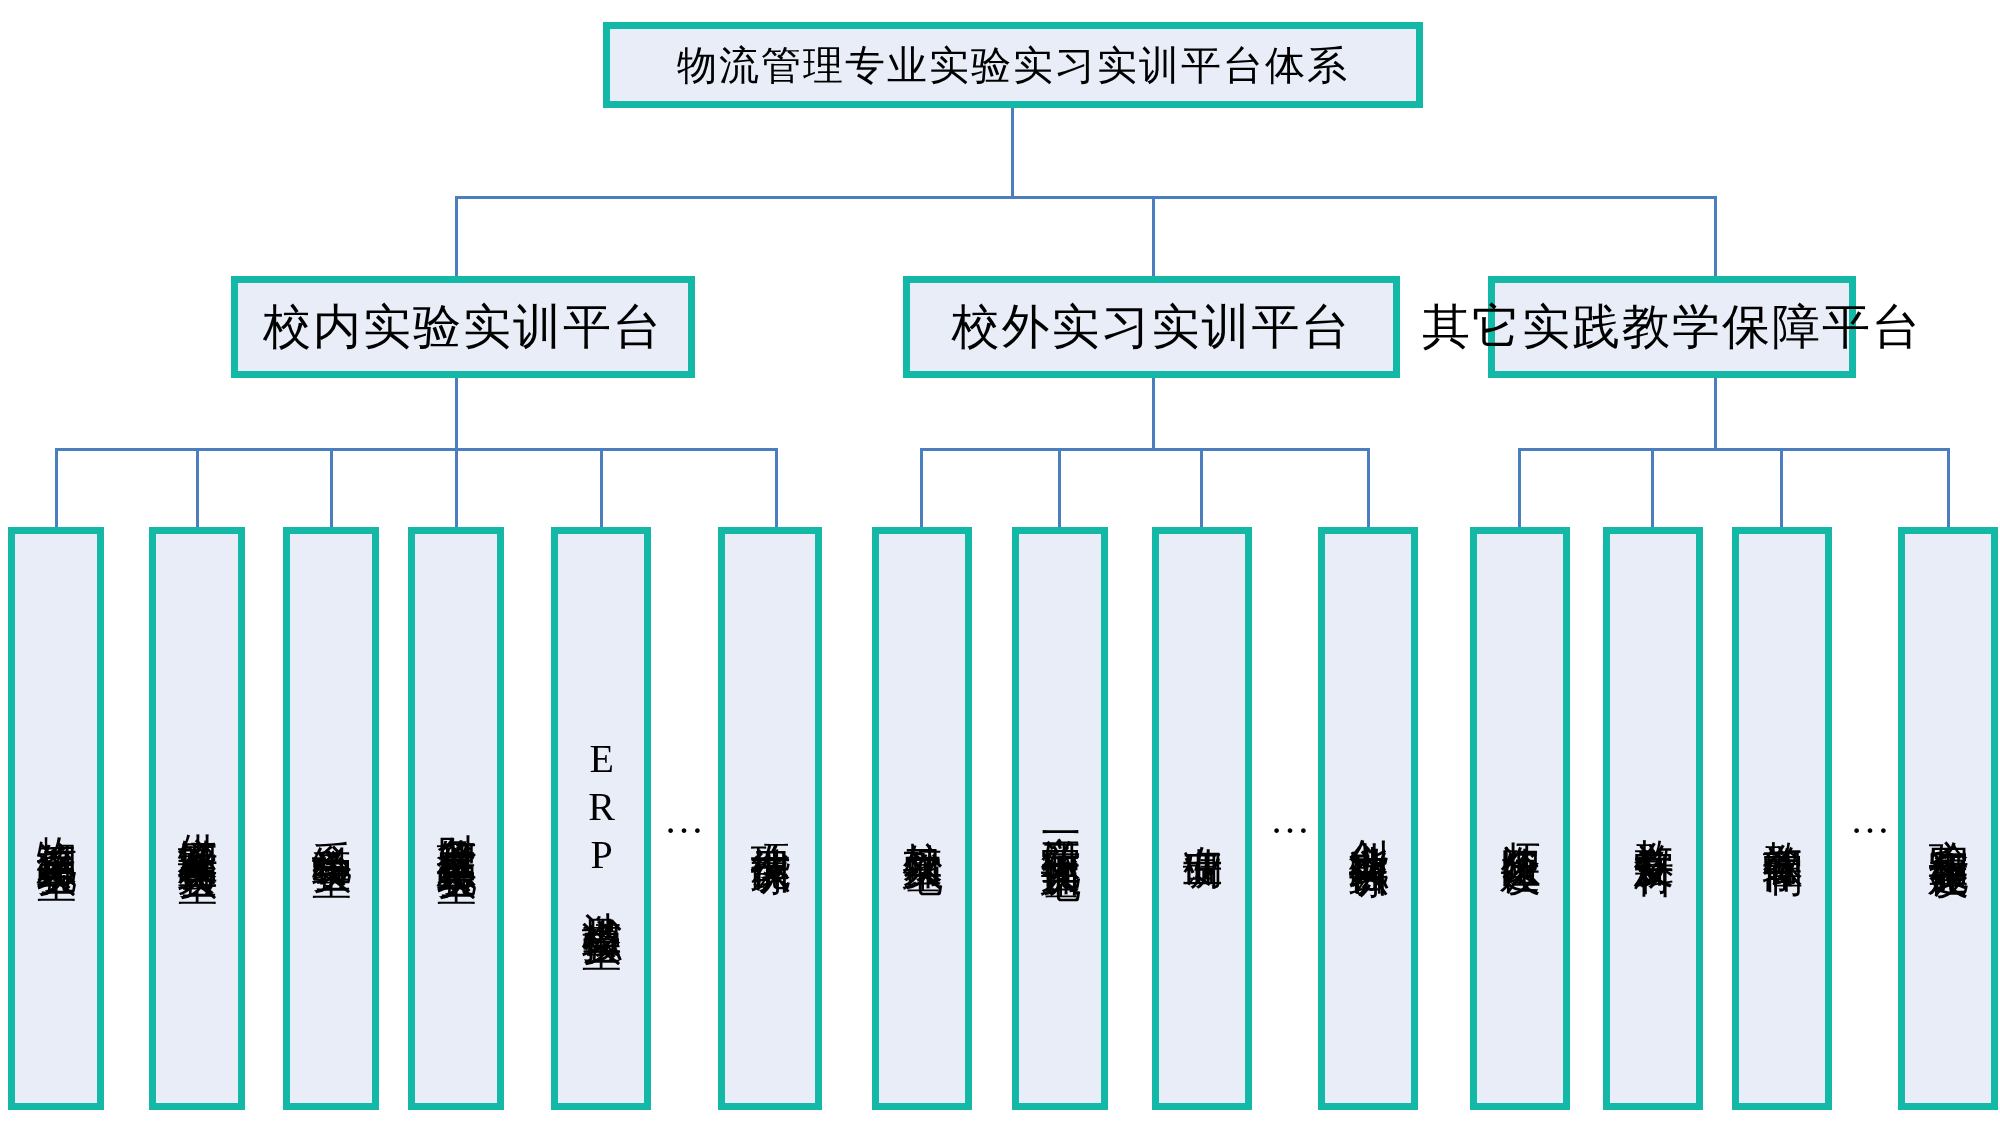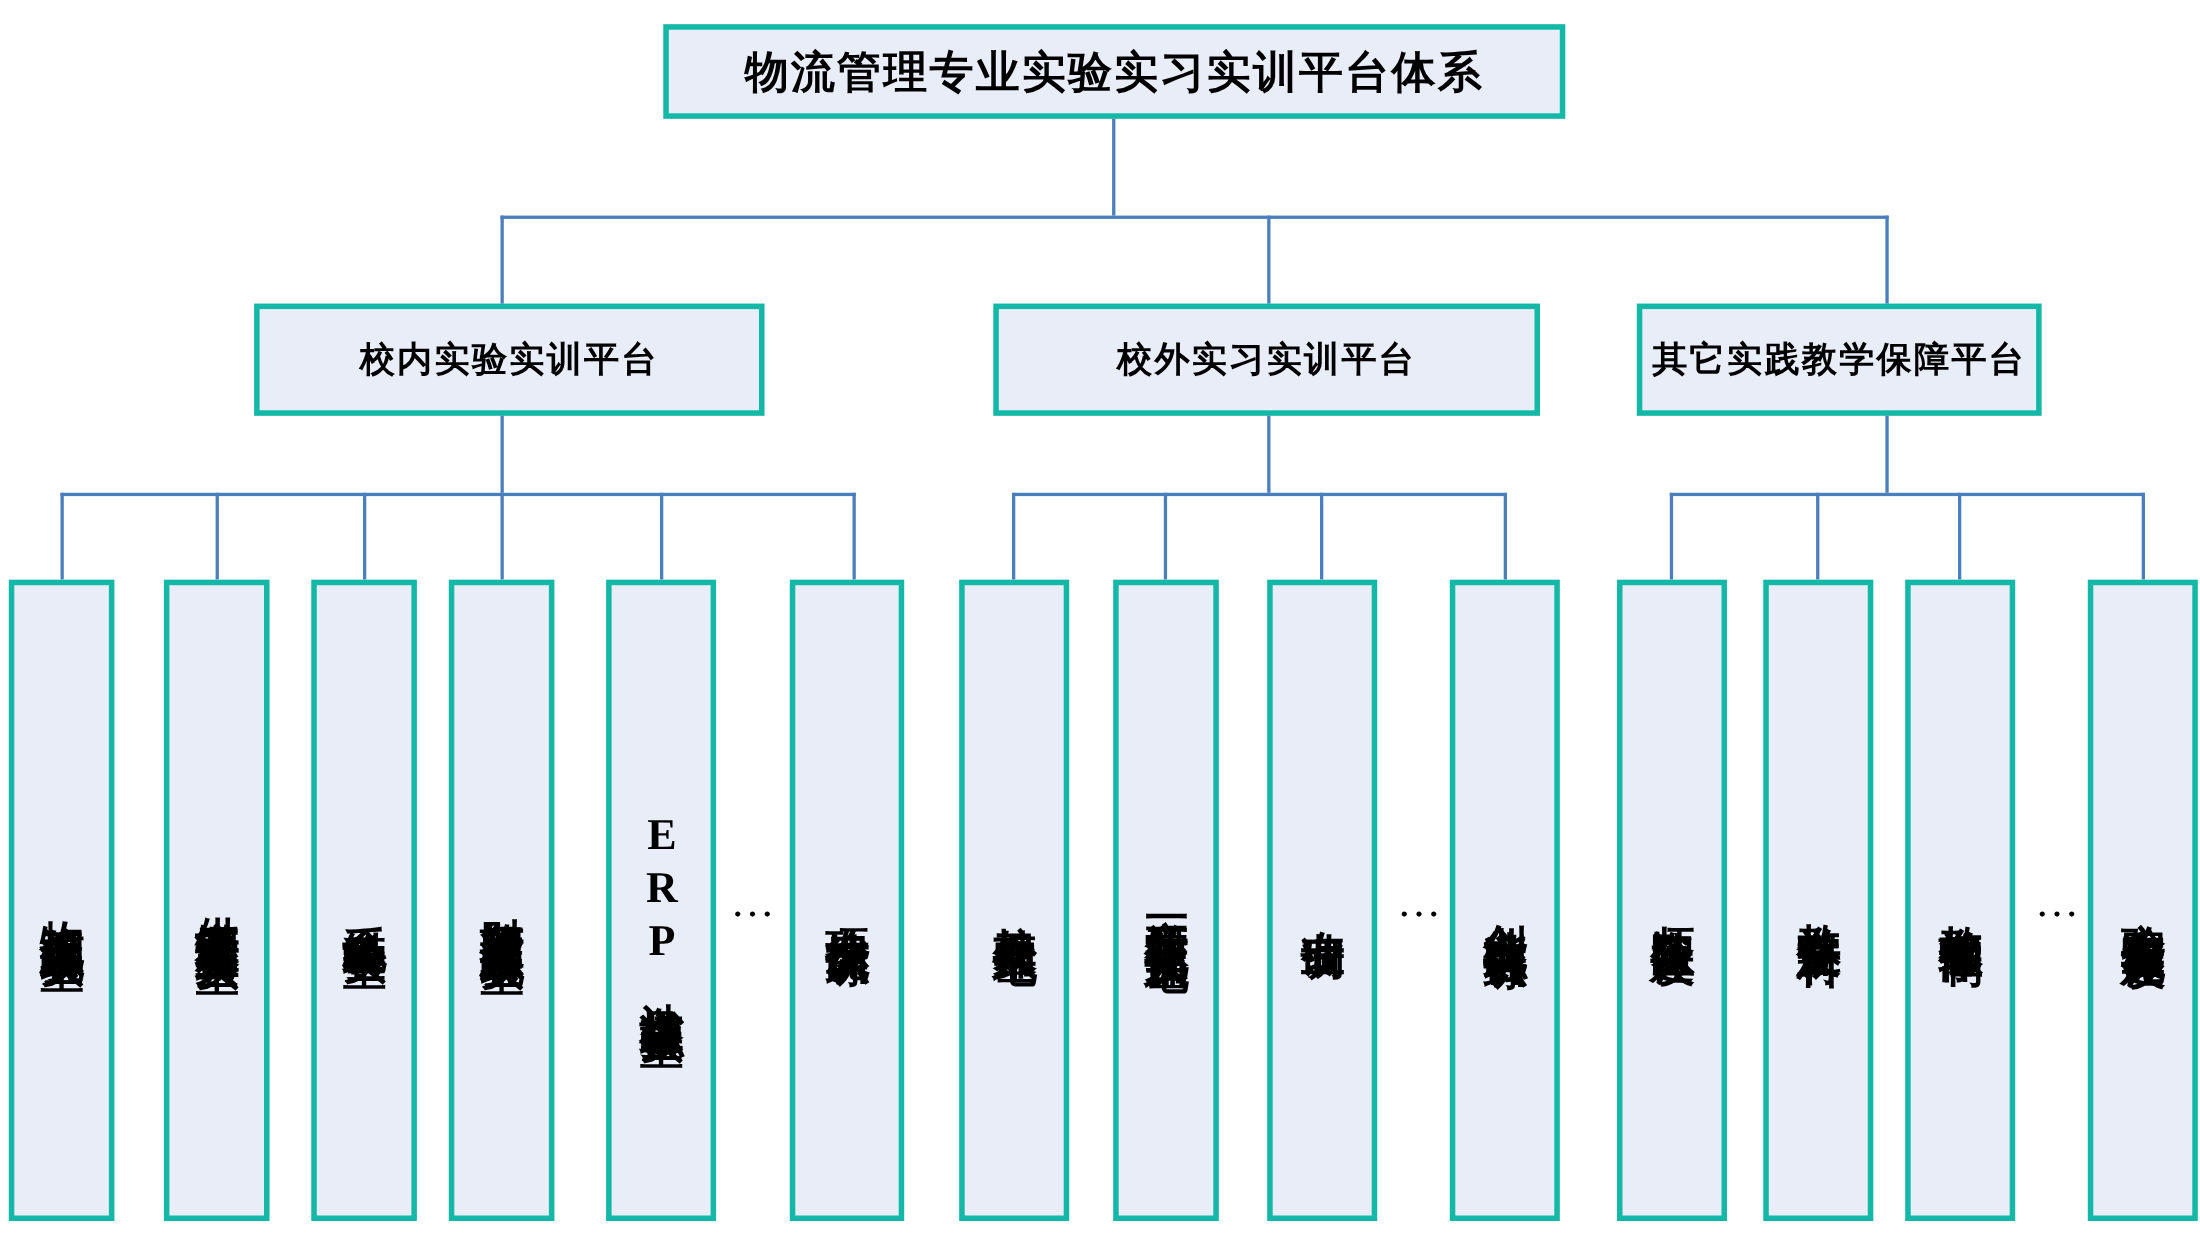--- a/index.html
+++ b/index.html
@@ -16,34 +16,33 @@
     height: 1130px;
     background: #ffffff;
     overflow: hidden;
   }
 
   
   .node {
     position: absolute;
     box-sizing: border-box;
     background: #e8edf7;
-    border: 5px solid #14b8a6;
+    border: 7px solid #14b8a6;
     display: flex;
     align-items: center;
     justify-content: center;
     color: #000000;
-    font-weight: bold;
   }
   .node.root {
     font-size: 40px;
     letter-spacing: 2px;
     white-space: nowrap;
   }
   .node.branch {
-    font-size: 32px;
+    font-size: 48px;
     letter-spacing: 2px;
     white-space: nowrap;
   }
   .node.leaf {
     font-size: 40px;
     line-height: 1.06;
     writing-mode: vertical-rl;
     text-orientation: upright;
     letter-spacing: 3px;
     padding: 6px 0;

